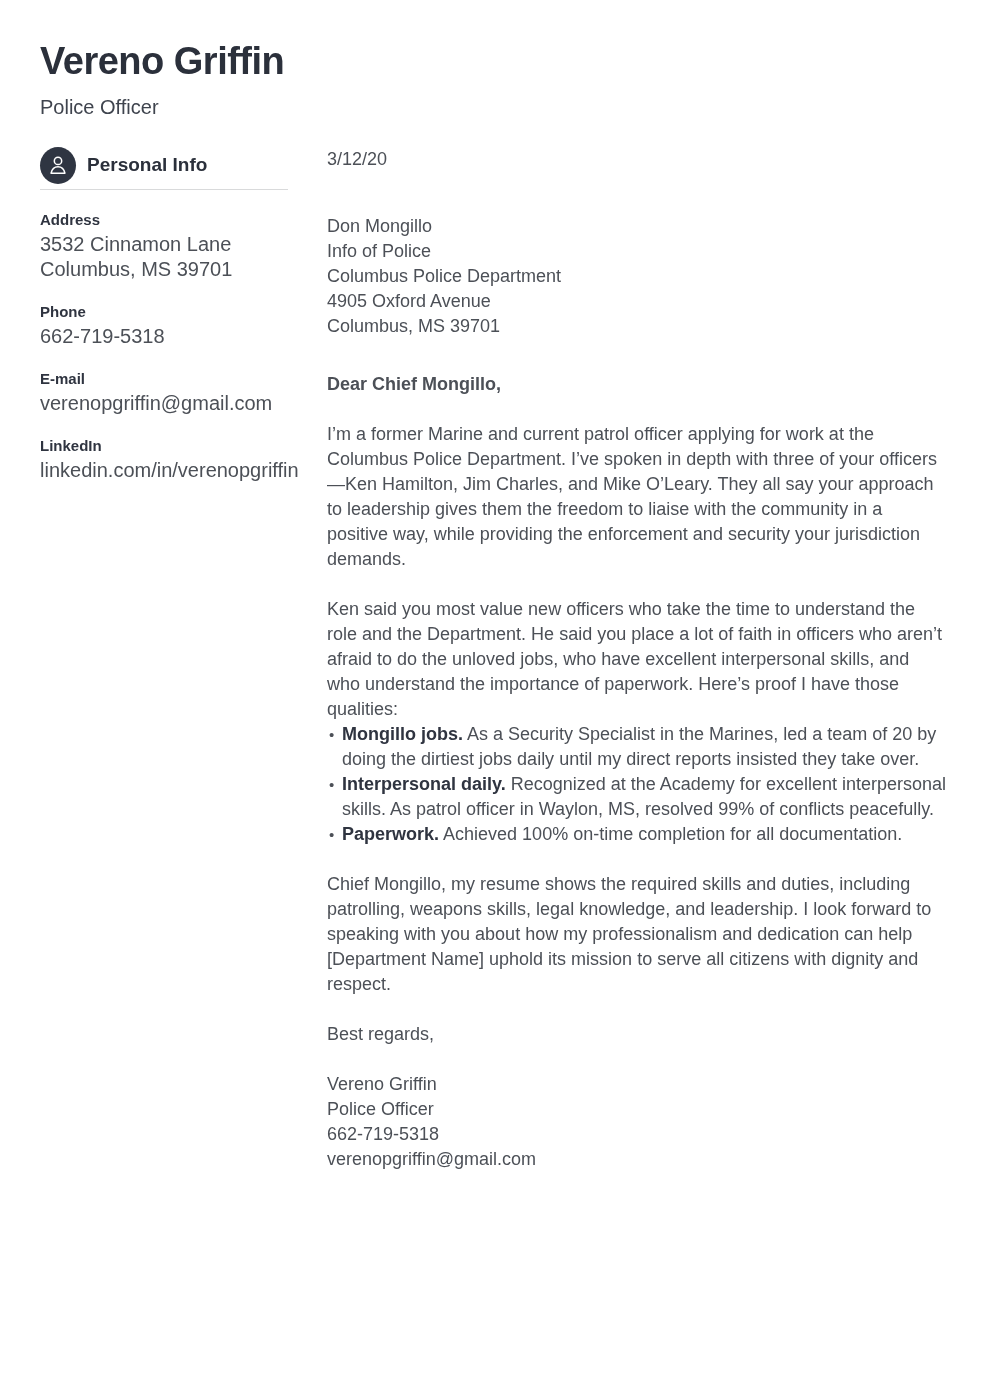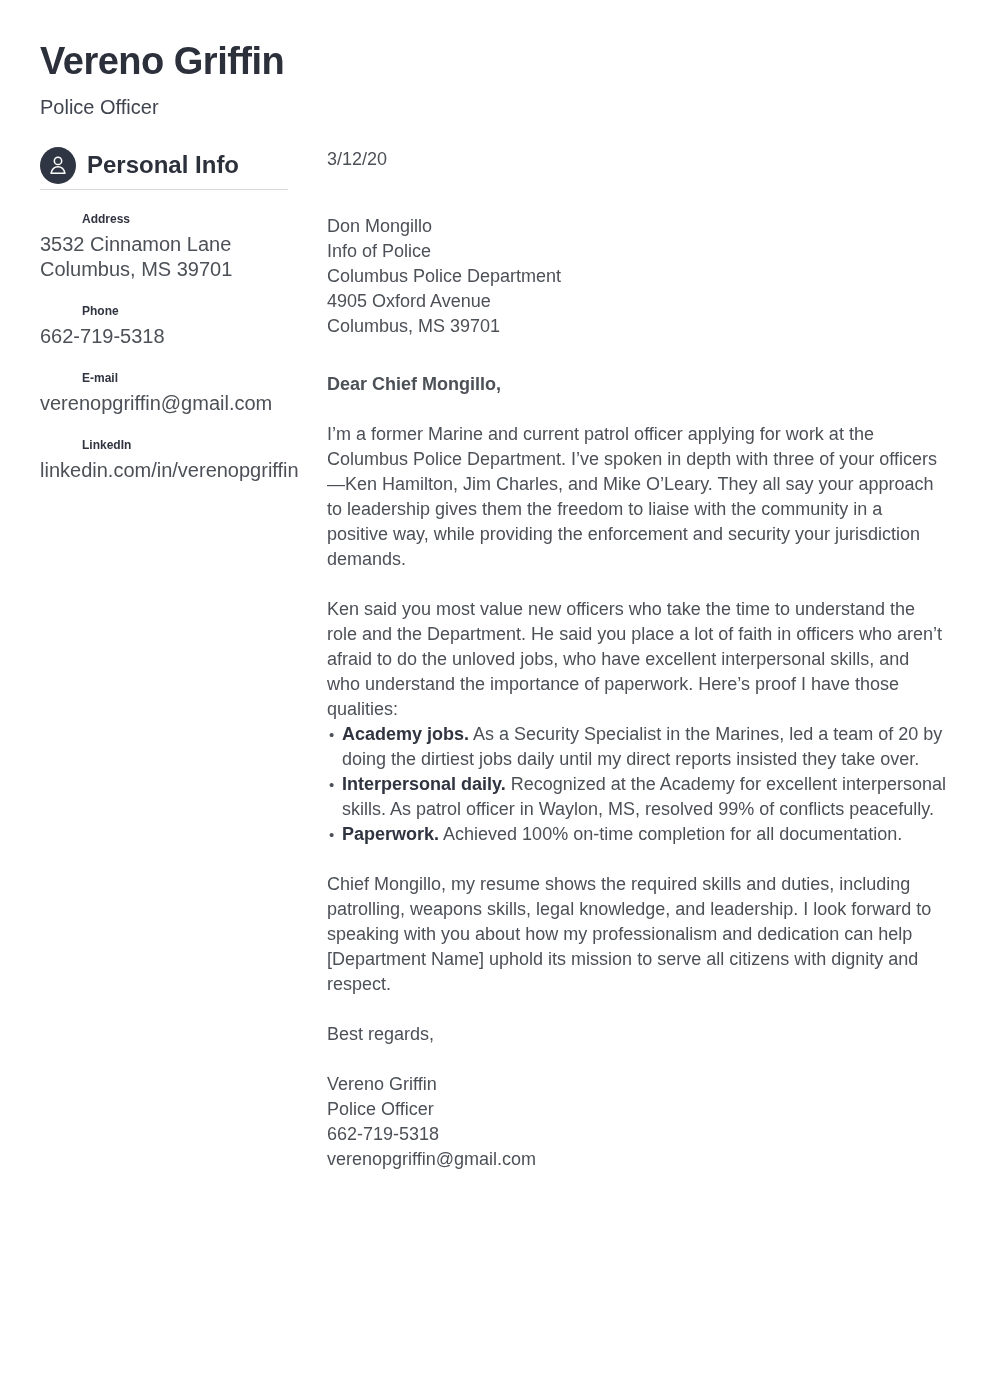--- a/index.html
+++ b/index.html
@@ -29,24 +29,24 @@
   .content{display:flex;align-items:flex-start;margin-top:28px;}
   .sidebar{width:248px;flex:none;}
   .letter{width:620px;margin-left:39px;flex:none;}
   
   .side-head{display:flex;align-items:center;}
   .side-icon{
     width:36px;height:37px;border-radius:50%;background:var(--c-icon-bg);
     display:flex;align-items:center;justify-content:center;flex:none;
   }
   .side-icon svg{display:block;}
-  .side-title{font-size:24px;font-weight:bold;color:var(--c-heading);margin-left:11px;}
+  .side-title{font-size:19px;font-weight:bold;color:var(--c-heading);margin-left:11px;}
   .side-divider{border:0;border-top:1px solid var(--c-divider);margin-top:5px;}
   .side-section{margin-top:17px;}
-  .side-label{font-size:12px;font-weight:bold;color:var(--c-label);line-height:25px;margin-left:42px;}
+  .side-label{font-size:15px;font-weight:bold;color:var(--c-label);line-height:25px;}
   .side-line{font-size:20px;color:var(--c-body);line-height:25px;}
   
   .letter{font-size:18px;color:var(--c-body);line-height:25px;}
   .date{line-height:25px;}
   .recipient{margin-top:42px;}
   .salutation{margin-top:33px;font-weight:bold;}
   .para{margin-top:25px;}
   .para b,.bullets b{color:var(--c-label);font-weight:bold;}
   ul.bullets{list-style:none;margin:0;padding:0;}
   ul.bullets li{position:relative;padding-left:15px;}
@@ -114,21 +114,21 @@
         <div>Columbus, MS 39701</div>
       </div>
 
       <div class="salutation">Dear Chief Mongillo,</div>
 
       <p class="para">I’m a former Marine and current patrol officer applying for work at the Columbus Police Department. I’ve spoken in depth with three of your officers—Ken Hamilton, Jim Charles, and Mike O’Leary. They all say your approach to leadership gives them the freedom to liaise with the community in a positive way, while providing the enforcement and security your jurisdiction demands.</p>
 
       <p class="para">Ken said you most value new officers who take the time to understand the role and the Department. He said you place a lot of faith in officers who aren’t afraid to do the unloved jobs, who have excellent interpersonal skills, and who understand the importance of paperwork. Here’s proof I have those qualities:</p>
 
       <ul class="bullets">
-        <li><b>Academy jobs.</b>
+        <li><b>Mongillo jobs.</b>
           <span>As a Security Specialist in the Marines, led a team of 20 by doing the dirtiest jobs daily until my direct reports insisted they take over.</span></li>
         <li><b>Interpersonal daily.</b>
           <span>Recognized at the Academy for excellent interpersonal skills. As patrol officer in Waylon, MS, resolved 99% of conflicts peacefully.</span></li>
         <li><b>Paperwork.</b>
           <span>Achieved 100% on-time completion for all documentation.</span></li>
       </ul>
 
       <p class="para">Chief Mongillo, my resume shows the required skills and duties, including patrolling, weapons skills, legal knowledge, and leadership. I look forward to speaking with you about how my professionalism and dedication can help [Department Name] uphold its mission to serve all citizens with dignity and respect.</p>
 
       <div class="signoff">Best regards,</div>

